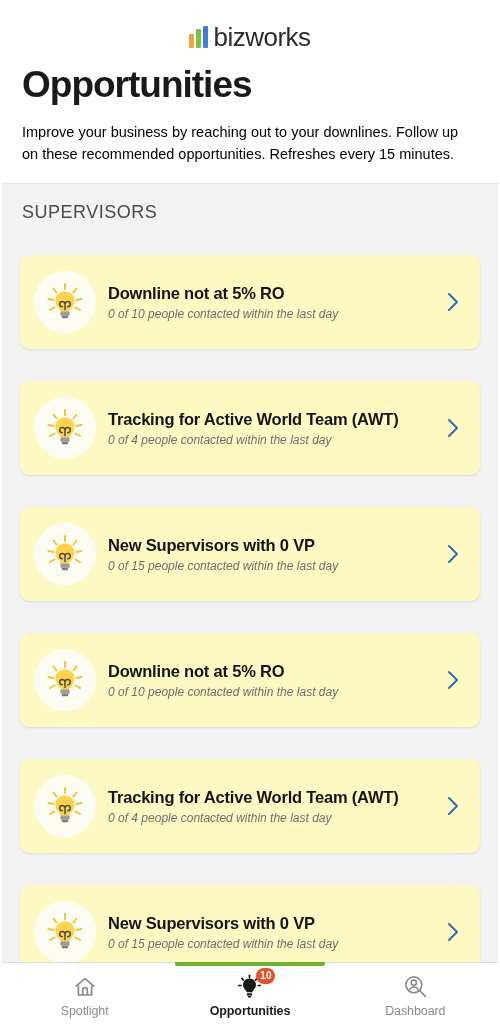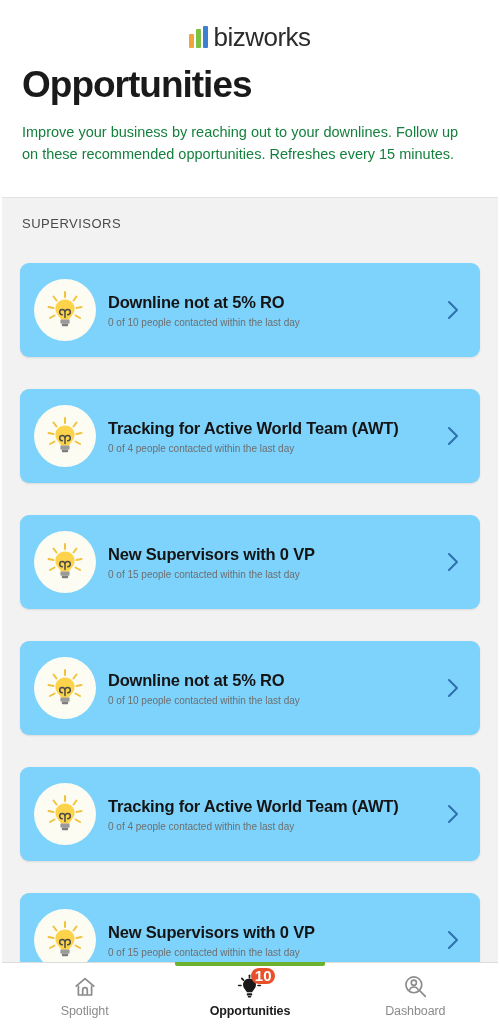--- a/index.html
+++ b/index.html
@@ -24,21 +24,21 @@
     display: flex;
     flex-direction: column;
     background: #f2f2f2;
     border-left: 2px solid #ffffff;
     border-right: 2px solid #ffffff;
   }
 
   
   .header {
     background: #ffffff;
-    padding: 22px 20px 32px 20px;
+    padding: 22px 20px 18px 20px;
     border-bottom: 1px solid #e3e3e3;
     flex: 0 0 auto;
   }
 
   .logo-row {
     display: flex;
     align-items: center;
     justify-content: center;
     gap: 2px;
     height: 30px;
@@ -69,46 +69,46 @@
     font-weight: 700;
     letter-spacing: -1px;
     color: #1a1a1a;
     line-height: 1.15;
     margin-bottom: 14px;
   }
 
   .page-desc {
     font-size: 14.5px;
     line-height: 1.55;
-    color: #15803d;
+    color: #000000;
   }
 
   
   .content {
     flex: 1 1 auto;
     overflow: hidden;
     background: #f2f2f2;
     padding: 16px 0 10px 0;
   }
 
   .section { padding: 0 18px; }
   .section + .section { margin-top: 30px; }
 
   .section-title {
-    font-size: 13px;
+    font-size: 18px;
     letter-spacing: 0.5px;
     color: #4a4a4a;
     margin: 2px 0 14px 2px;
     font-weight: 400;
   }
 
   .card {
     display: flex;
     align-items: center;
-    background: #7dd3fc;
+    background: #fef9c3;
     border-radius: 9px;
     padding: 16px 14px;
     margin-bottom: 15px;
     box-shadow: 0 1px 2px rgba(0,0,0,0.10);
     min-height: 83px;
     margin-top: 32px;
   }
 
   .card-icon {
     flex: 0 0 auto;
@@ -129,24 +129,25 @@
     font-size: 16.5px;
     font-weight: 700;
     color: #141414;
     letter-spacing: -0.2px;
     line-height: 1.25;
     margin-bottom: 3px;
     white-space: nowrap;
   }
 
   .card-sub {
-    font-size: 10px;
+    font-size: 12px;
     color: #6e6e6e;
     line-height: 1.3;
     white-space: nowrap;
+    font-style: italic;
   }
 
   .card-chevron {
     flex: 0 0 auto;
     width: 26px;
     display: flex;
     align-items: center;
     justify-content: center;
     color: #2e6fad;
   }
@@ -202,21 +203,21 @@
   .tab-badge {
     position: absolute;
     top: -6px;
     right: -13px;
     min-width: 19px;
     height: 16px;
     padding: 0 4px;
     border-radius: 10px;
     background: #e8502a;
     color: #ffffff;
-    font-size: 15px;
+    font-size: 10px;
     font-weight: 700;
     display: flex;
     align-items: center;
     justify-content: center;
     line-height: 1;
   }
 </style>
 </head>
 <body>
 

